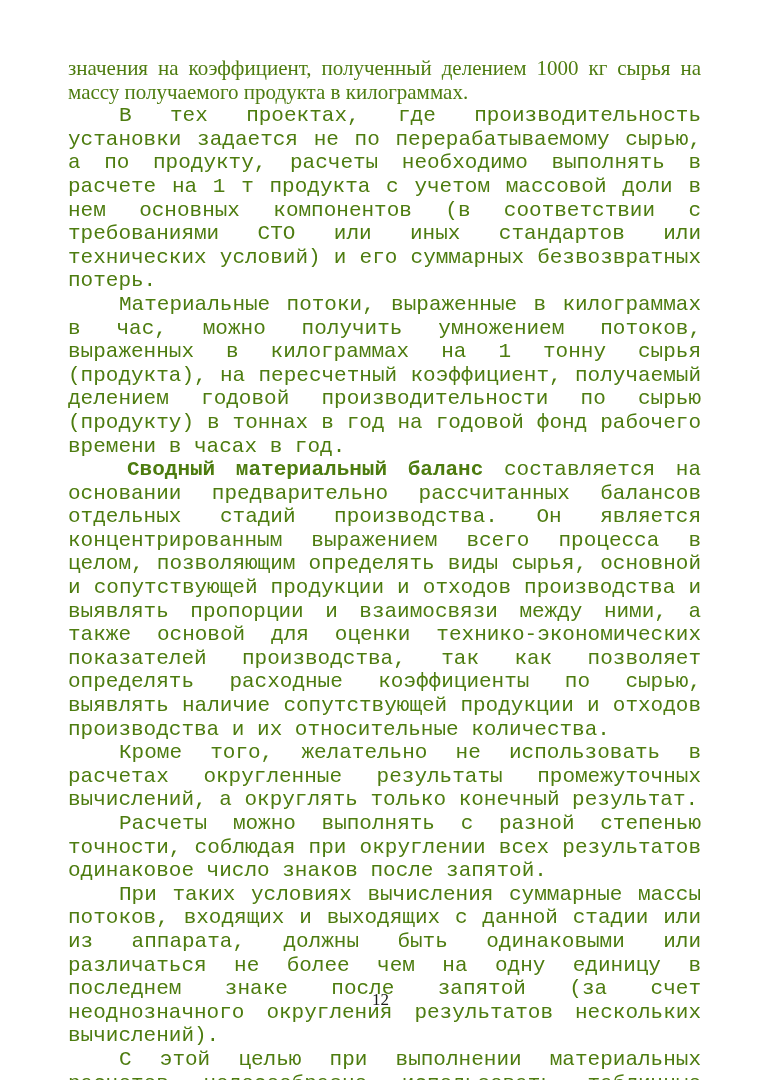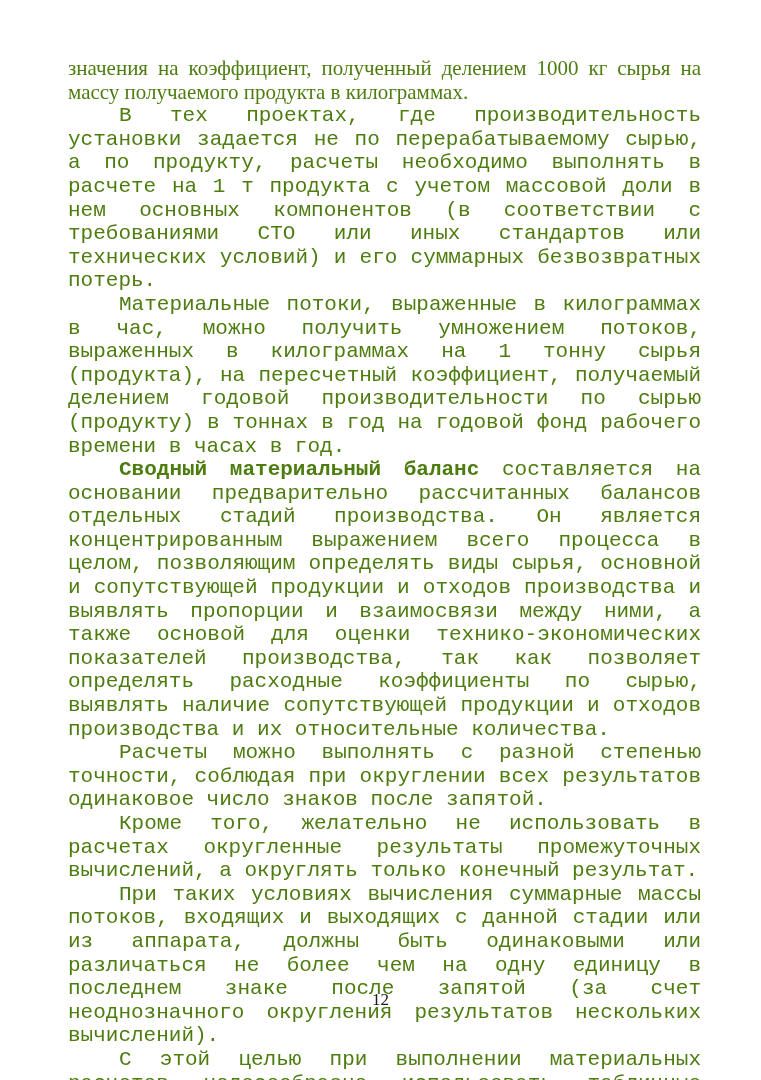--- a/index.html
+++ b/index.html
@@ -5,35 +5,35 @@
     html, body { margin: 0; padding: 0; background: #ffffff; }
     body { width: 761px; height: 1080px; position: relative; overflow: hidden; }
     .page {
       position: absolute; left: 68px; top: 57px; width: 633px;
       font-family: "Liberation Serif", "DejaVu Serif", serif;
       font-size: 21px; line-height: 23.6px; color: #4d7c0f;
       text-align: justify; hyphens: manual;
     }
     .page p { margin: 0; }
     .page p.indent { text-indent: 51px; font-family: Liberation Mono, monospace; }
-    .page b { font-weight: bold; }
+    .page b { font-weight: bold; margin-left: 8px; }
     .pagenum {
       position: absolute; left: 0; width: 761px; top: 990px;
       text-align: center;
       font-family: "Liberation Serif", "DejaVu Serif", serif;
       font-size: 17px; color: #1a1a1a;
     }
   </style>
 </head>
 <body>
 
 <div class="page">
   <p class=""><span>значения на коэффициент, полученный делением 1000 кг сырья на массу получаемого продукта в килограммах.</span></p>
   <p class="indent"><span>В тех проектах, где производительность установки задается не по перерабатываемому сырью, а по продукту, расчеты необходимо выпол­нять в расчете на 1 т продукта с учетом массовой доли в нем основных компонентов (в соответствии с требованиями СТО или иных стандартов или технических условий) и его суммарных безвозвратных потерь.</span></p>
   <p class="indent"><span>Материальные потоки, выраженные в килограммах в час, можно по­лучить умножением потоков, выраженных в килограммах на 1 тонну сы­рья (продукта), на пересчетный коэффициент, получаемый делением го­довой производительности по сырью (продукту) в тоннах в год на годовой фонд рабочего времени в часах в год.</span></p>
   <p class="indent"><b>Сводный материальный баланс</b><span> составляется на основании пред­варительно рассчитанных балансов отдельных стадий производства. Он является концентрированным выражением всего процесса в целом, позволяющим определять виды сырья, основной и сопутствующей про­дукции и отходов производства и выявлять пропорции и взаимосвязи между ними, а также основой для оценки технико-экономических показа­телей производства, так как позволяет определять расходные коэффици­енты по сырью, выявлять наличие сопутствующей продукции и отходов производства и их относительные количества.</span></p>
+  <p class="indent"><span>Кроме того, желательно не использовать в расчетах округленные ре­зультаты промежуточных вычислений, а округлять только конечный ре­зультат.</span></p>
   <p class="indent"><span>Расчеты можно выполнять с разной степенью точности, соблюдая при округлении всех результатов одинаковое число знаков после запятой.</span></p>
-  <p class="indent"><span>Кроме того, желательно не использовать в расчетах округленные ре­зультаты промежуточных вычислений, а округлять только конечный ре­зультат.</span></p>
   <p class="indent"><span>При таких условиях вычисления суммарные массы потоков, входя­щих и выходящих с данной стадии или из аппарата, должны быть одина­ковыми или различаться не более чем на одну единицу в последнем знаке после запятой (за счет неоднозначного округления результатов несколь­ких вычислений).</span></p>
   <p class="indent"><span>С этой целью при выполнении материальных расчетов целесообраз­но использовать табличные редакторы и программы, например, MS Excel, MathCad или другие.</span></p>
 </div>
 
 <div class="pagenum">12</div>
 
 </body></html>

